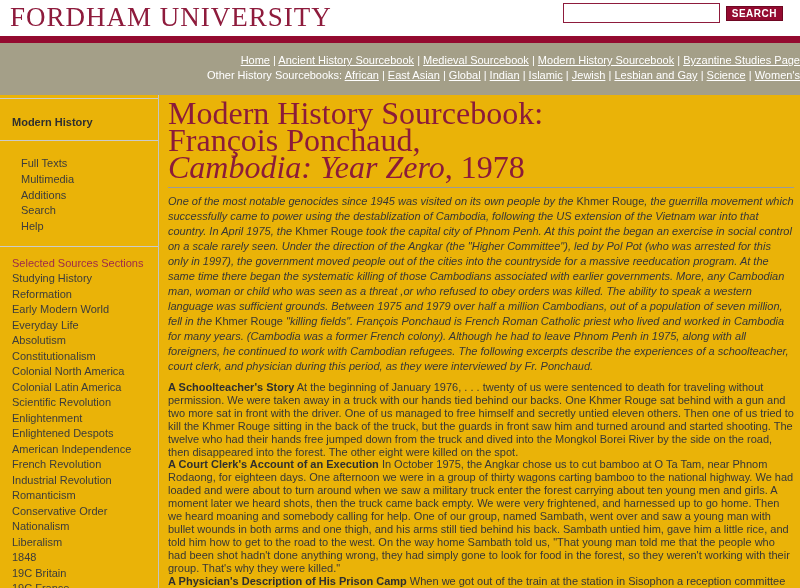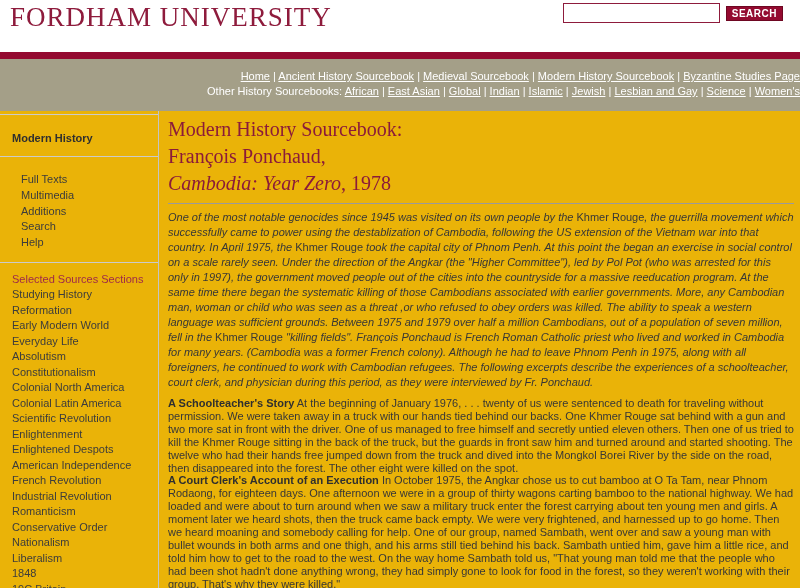--- a/index.html
+++ b/index.html
@@ -1,20 +1,20 @@
 <!DOCTYPE html>
 <html><head>
 <meta charset="utf-8">
 <style>
   * { margin:0; padding:0; box-sizing:border-box; }
   html,body { width:800px; height:588px; overflow:hidden; background:#fff; }
   body { font-family:"Liberation Sans", sans-serif; color:#373737; }
 
   
-  .header { position:relative; height:52px; background:#fff; }
+  .header { position:relative; height:36px; background:#fff; }
   .logo { position:absolute; left:10px; top:2px; font-family:"Liberation Serif", serif;
           font-size:27px; letter-spacing:1px; color:#8E1B3C; white-space:nowrap; }
   .search-wrap { position:absolute; right:17px; top:3px; display:flex; align-items:center; }
   .search-input { width:157px; height:20px; border:1px solid #8E1B3C; outline:none;
                   font-size:11px; padding:0 4px; }
   .search-btn { margin-left:6px; background:#940A30; color:#fff; border:1px solid #6E0722;
                 font-size:10px; font-weight:bold; letter-spacing:.5px; height:15px;
                 line-height:13px; padding:0 5px; cursor:pointer; }
 
   
@@ -34,21 +34,21 @@
   .side-block-title { margin-top:3px; border-top:1px solid #CBCBCB; border-bottom:1px solid #CBCBCB;
                       padding:17px 12px 12px; font-weight:bold; color:#2F2F2F; }
   .side-nav { padding:15px 12px 11px; border-bottom:1px solid #CBCBCB; }
   .side-nav a { display:block; line-height:15.8px; color:#3C3C3C; text-decoration:none; cursor:pointer;margin-left:9px; }
   .side-sections { padding:9px 12px 6px; }
   .sections-title { color:#9E2A4A; line-height:15.5px; }
   .side-sections a { display:block; line-height:15.5px; color:#3C3C3C; text-decoration:none; cursor:pointer; }
 
   
   .main { flex:1; padding:5px 6px 0 9px; overflow:hidden; }
-  .page-title { font-family:"Liberation Serif", serif; font-weight:400; font-size:20px;
+  .page-title { font-family:"Liberation Serif", serif; font-weight:400; font-size:32px;
                 line-height:27px; color:#8B1B3A; margin-bottom:6px; }
   .page-title .ital { font-style:italic; }
   .rule { border:none; border-top:1px solid #9A9A9A; margin:0 0 6px 0; }
   .intro { font-size:11px; line-height:15px; font-style:italic; color:#373737; margin-bottom:7px; }
   .intro .rm { font-style:normal;text-align:right; }
   .accounts { font-size:11px; line-height:12.9px; color:#373737; }
   .account b { font-weight:bold; color:#2F2F2F; }
 </style>
 </head>
 <body>

